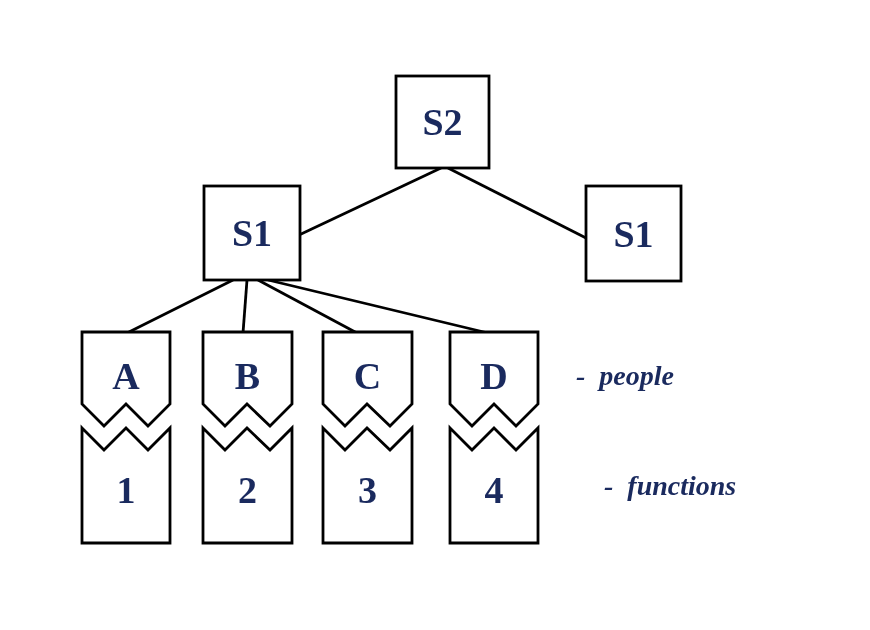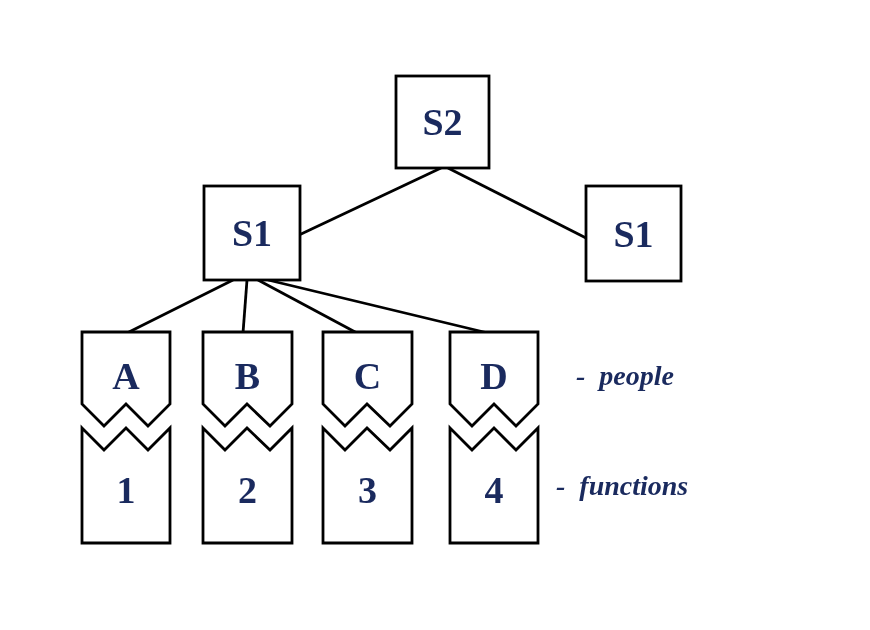--- a/index.html
+++ b/index.html
@@ -84,15 +84,15 @@
   <div class="lbl" style="left:203px;top:336px;width:89px;height:80px;">B</div>
   <div class="lbl" style="left:323px;top:336px;width:89px;height:80px;">C</div>
   <div class="lbl" style="left:450px;top:336px;width:88px;height:80px;">D</div>
 
   <div class="lbl" style="left:82px;top:450px;width:88px;height:80px;">1</div>
   <div class="lbl" style="left:203px;top:450px;width:89px;height:80px;">2</div>
   <div class="lbl" style="left:323px;top:450px;width:89px;height:80px;">3</div>
   <div class="lbl" style="left:450px;top:450px;width:88px;height:80px;">4</div>
 
   <div class="legend" style="left:576px;top:362px;">-  people</div>
-  <div class="legend" style="left:556px;top:472px;">-  functions</div>
+  <div class="legend" style="left:604px;top:472px;">-  functions</div>
 
 </div>
 
 </body></html>

